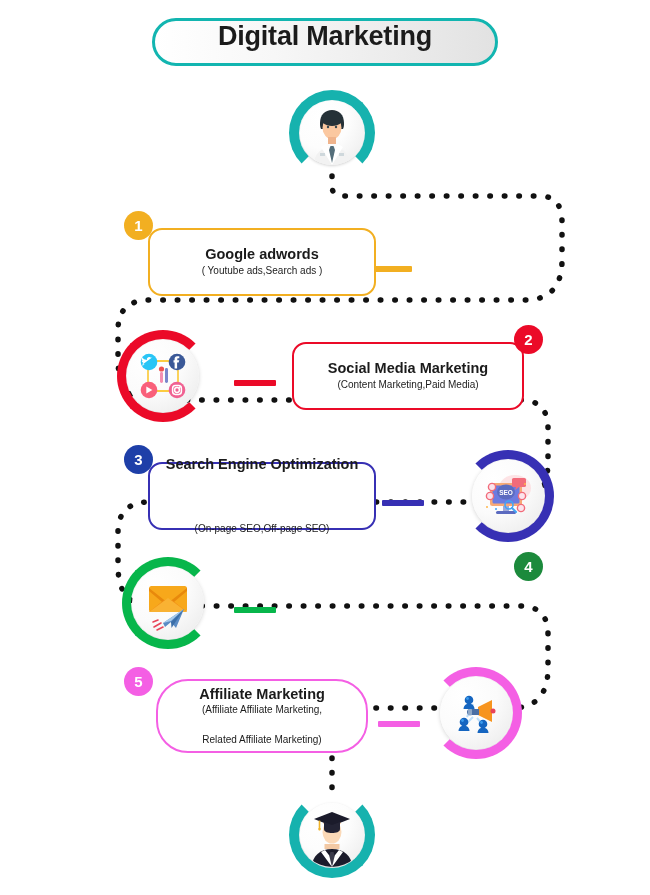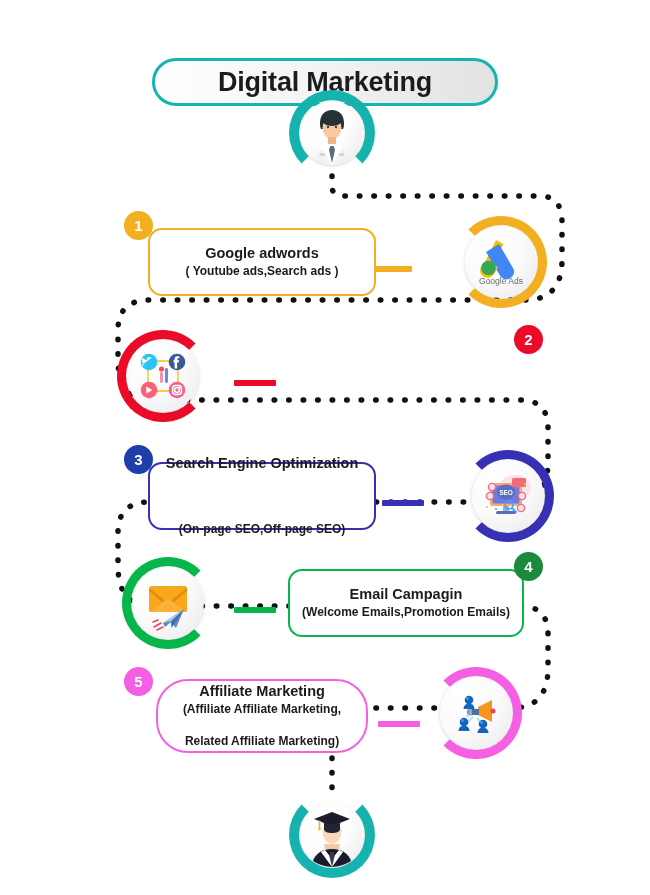--- a/index.html
+++ b/index.html
@@ -34,24 +34,23 @@
     position: absolute;
     left: 152px;
     top: 18px;
     width: 346px;
     height: 48px;
     box-sizing: border-box;
     border: 3px solid #12B5B0;
     border-radius: 30px;
     background: linear-gradient(to right, #ffffff 0%, #f7f7f7 35%, #ececec 70%, #e2e2e2 100%);
     display: flex;
-    align-items: center;
+    align-items: flex-start;
     justify-content: center;
     z-index: 6;
-    margin-top: 40px;
   }
   .title-text {
     font-size: 27px;
     font-weight: bold;
     color: #1b1b1b;
     letter-spacing: -0.2px;
     white-space: nowrap;
   }
 
   
@@ -108,26 +107,25 @@
   }
   .step-box.tall { height: 74px; }
   .step-title {
     font-size: 14.5px;
     font-weight: bold;
     color: #1b1b1b;
     line-height: 1.15;
     white-space: nowrap;
   }
   .step-sub {
-    font-size: 12px;
+    font-size: 10px;
     color: #1b1b1b;
     line-height: 1.25;
     white-space: nowrap;
     margin-top: 2px;
-    font-weight: bold;
   }
 
   
   .badge {
     position: absolute;
     width: 29px;
     height: 29px;
     border-radius: 50%;
     display: flex;
     align-items: center;
@@ -218,37 +216,29 @@
   <div class="step" style="top:204px;">
     <div class="dash" style="left:370px; top:62px; background:#F2AF21;"></div>
 
     <div class="step-box" style="left:148px; top:24px; width:228px; border-color:#F2AF21;">
       <div class="step-title">Google adwords</div>
       <div class="step-sub">( Youtube ads,Search ads )</div>
     </div>
 
     <div class="badge" style="left:124px; top:7px; background:#F2AF21;">1</div>
 
-    <div class="medallion gap-left" style="left:455px; top:12px; color:#F2AF21;">
-      <div class="disc">
-        <svg width="72" height="72" viewBox="0 0 72 72">
-          <path d="M31 14 L20 36 L27.5 40 L38.5 18z" fill="#FBBC04"></path>
-          <path d="M34 18 L48 42 a7.5 7.5 0 0 1-13 7.5 L21 26z" fill="#4285F4"></path>
-          <path d="M22 35 L33 41 l-4 7 a7.5 7.5 0 0 1-13-7.5z" fill="#FBBC04"></path>
-          <circle cx="23.5" cy="42" r="7.3" fill="#34A853"></circle>
-          <text x="36" y="58" font-family="'Liberation Sans',sans-serif" font-size="8.5" fill="#6b6b6b" text-anchor="middle">Google Ads</text>
-        </svg>
-      </div>
-      <div class="ring"></div>
-    </div>
   </div>
 
   <div class="step" style="top:318px;">
     <div class="dash" style="left:234px; top:62px; background:#EB0A28;"></div>
 
+    <div class="step-box" style="left:292px; top:24px; width:232px; border-color:#EB0A28;">
+      <div class="step-title">Social Media Marketing</div>
+      <div class="step-sub">(Content Marketing,Paid Media)</div>
+    </div>
 
     <div class="badge" style="left:514px; top:7px; background:#EB0A28;">2</div>
 
     <div class="medallion gap-right" style="left:117px; top:12px; color:#EB0A28;">
       <div class="disc">
         <svg width="72" height="72" viewBox="0 0 72 72">
           <rect x="21" y="21" width="30" height="30" rx="6" fill="none" stroke="#FBBC04" stroke-width="1.3"></rect>
           <rect x="33" y="32" width="3" height="11" rx="1.4" fill="#F48FB1"></rect>
           <rect x="38" y="28" width="3" height="15" rx="1.4" fill="#7986CB"></rect>
           <circle cx="34.5" cy="29" r="2.6" fill="#EF5350"></circle>
@@ -301,24 +291,20 @@
           <circle cx="24" cy="49" r="1" fill="#42A5F5"></circle>
         </svg>
       </div>
       <div class="ring"></div>
     </div>
   </div>
 
   <div class="step" style="top:545px;">
     <div class="dash" style="left:234px; top:62px; background:#07B64B;"></div>
 
-    <div class="step-box" style="left:288px; top:24px; width:236px; border-color:#07B64B;">
-      <div class="step-title">Email Campagin</div>
-      <div class="step-sub">(Welcome Emails,Promotion Emails)</div>
-    </div>
 
     <div class="badge" style="left:514px; top:7px; background:#1C8A3C;">4</div>
 
     <div class="medallion gap-right" style="left:122px; top:12px; color:#07B64B;">
       <div class="disc">
         <svg width="72" height="72" viewBox="0 0 72 72">
           <rect x="17" y="19" width="38" height="26" rx="2.5" fill="#F7A81B"></rect>
           <path d="M17 21l19 15 19-15v3L36 40 17 24z" fill="#E8890C"></path>
           <path d="M17 45l15-12 4 3 4-3 15 12z" fill="#F08C18"></path>
           <path d="M55 45l-19-14-19 14z" fill="#F9B233"></path>

